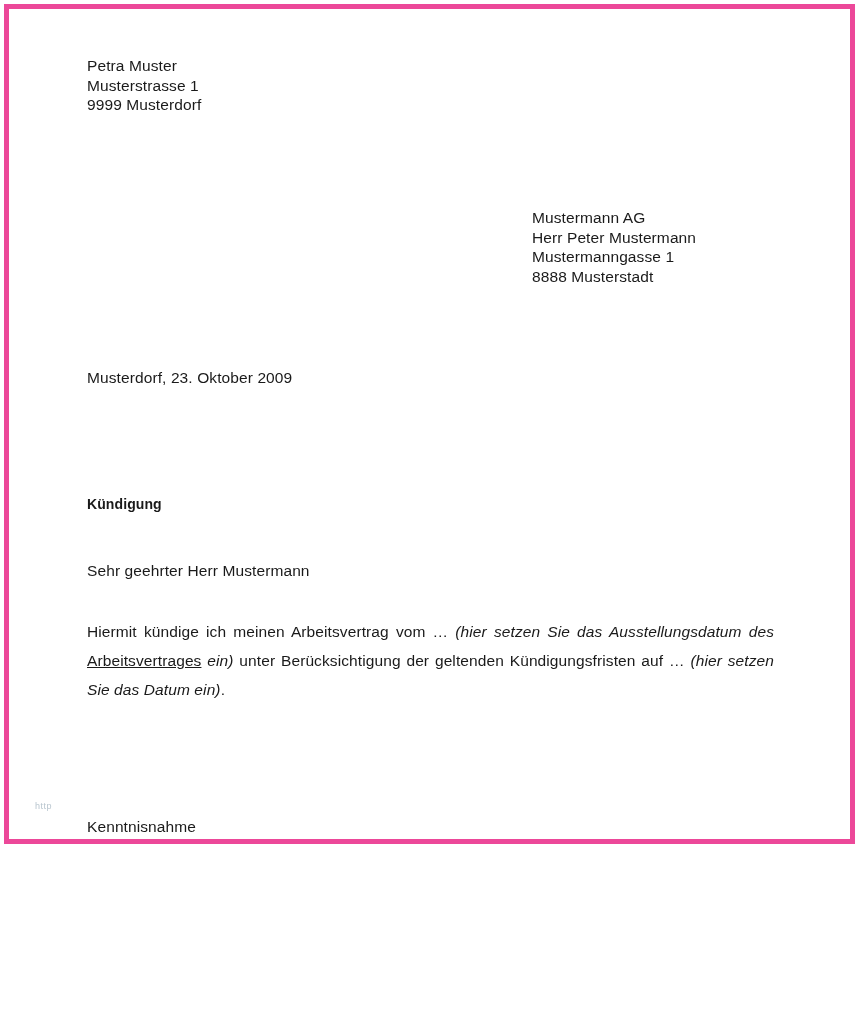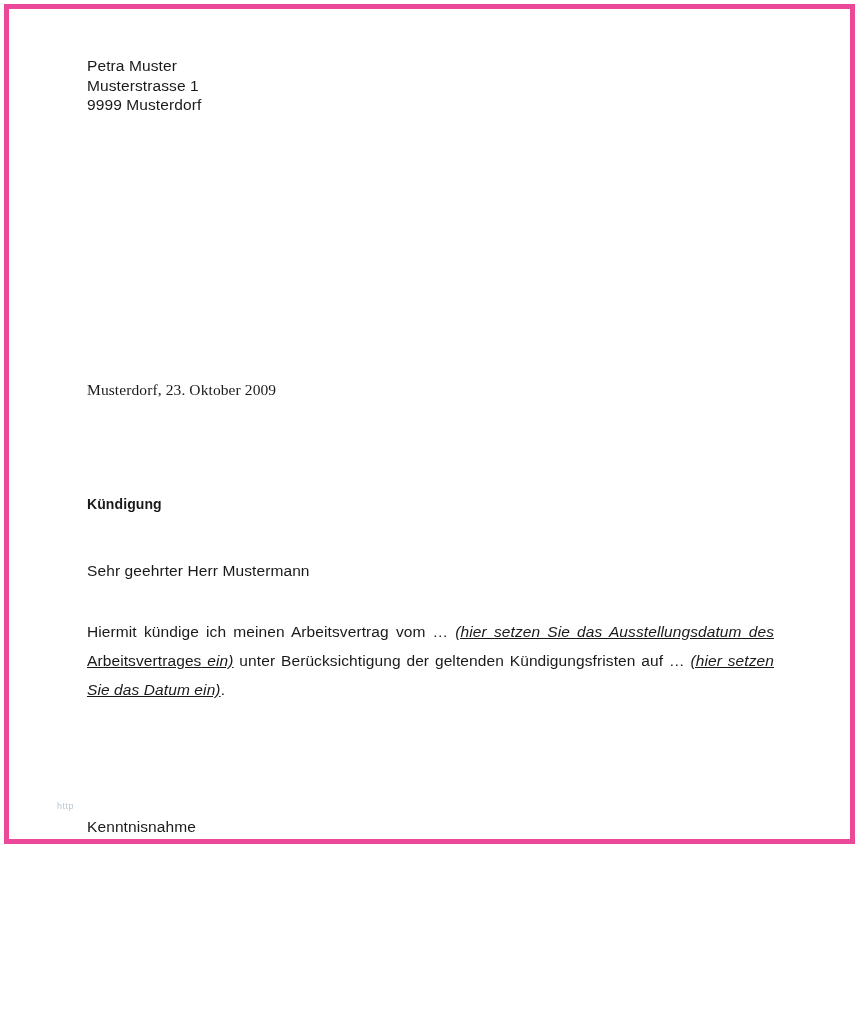--- a/index.html
+++ b/index.html
@@ -21,57 +21,63 @@
   }
   .block {
     position: absolute;
     font-size: 15.5px;
     line-height: 19.5px;
     letter-spacing: 0.1px;
   }
   .addr-line { display: block; }
   .sender    { left: 78px; top: 47px; }
   .recipient { left: 523px; top: 199px; }
-  .dateline  { left: 78px; top: 371px; font-family: Liberation Serif, serif; }
+  .dateline  { left: 78px; top: 359px; }
   .subject   {
     left: 78px; top: 486px;
     font-size: 14px;
     font-weight: bold;
   }
   .salutation { left: 78px; top: 552px; }
   .body-par {
     left: 78px; top: 608px;
     width: 687px;
     text-align: justify;
     line-height: 29px;
   }
-  .body-par .it { font-style: italic; text-decoration: underline; }
+  .body-par .it { font-style: italic; }
   .body-par .it-u { text-decoration: underline; }
   .closing   { left: 78px; top: 731px; }
   .signature { left: 78px; top: 808px; }
   .watermark {
     position: absolute;
-    left: 48px;
+    left: 26px;
     bottom: 28px;
     font-size: 9px;
     color: #b9c6cf;
     letter-spacing: 0.5px;
   }
 </style>
 </head>
 <body>
 
 <div class="page">
 
   <div class="block sender">
     <span class="addr-line">Petra Muster</span>
     <span class="addr-line">Musterstrasse 1</span>
     <span class="addr-line">9999 Musterdorf</span>
   </div>
 
+  <div class="block recipient">
+    <span class="addr-line">Mustermann AG</span>
+    <span class="addr-line">Herr Peter Mustermann</span>
+    <span class="addr-line">Mustermanngasse 1</span>
+    <span class="addr-line">8888 Musterstadt</span>
+  </div>
 
   <div class="block dateline">Musterdorf, 23. Oktober 2009</div>
 
   <div class="block subject">Kündigung</div>
 
   <div class="block salutation">Sehr geehrter Herr Mustermann</div>
 
   <div class="block body-par"><span>Hiermit kündige ich meinen Arbeitsvertrag vom … </span><span class="it">(hier setzen Sie das Ausstellungsdatum des </span><span class="it-u">Arbeitsvertrages</span><span class="it"> ein)</span><span> unter Berücksichtigung der geltenden Kündigungsfristen auf … </span><span class="it">(hier setzen Sie das Datum ein)</span><span>.</span></div>
 
 

